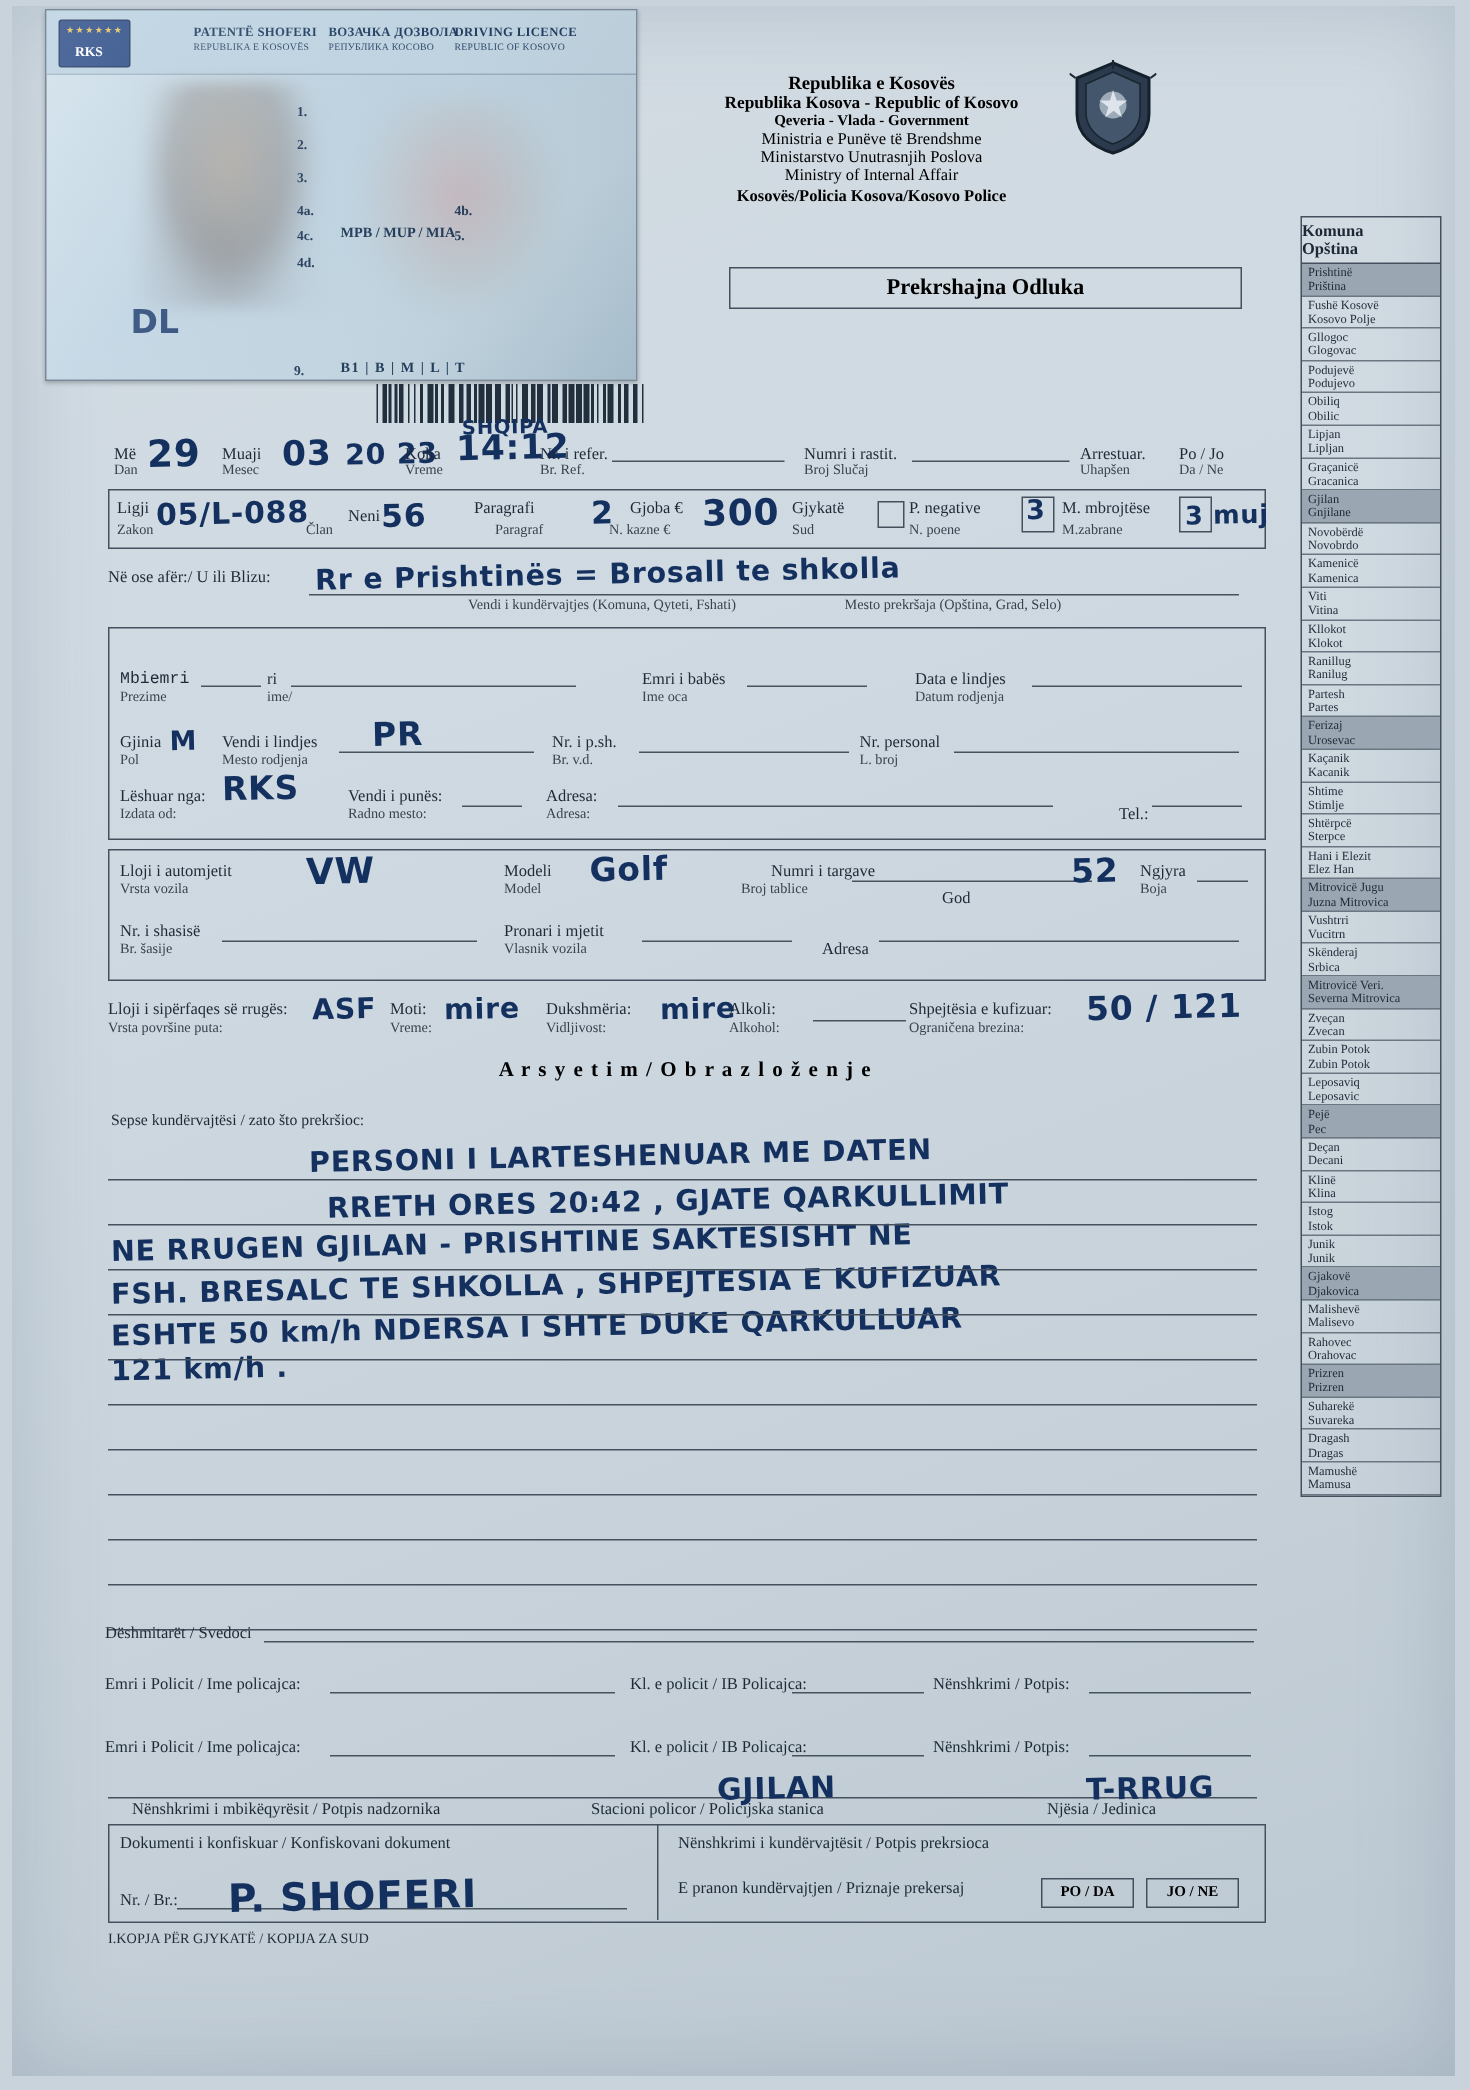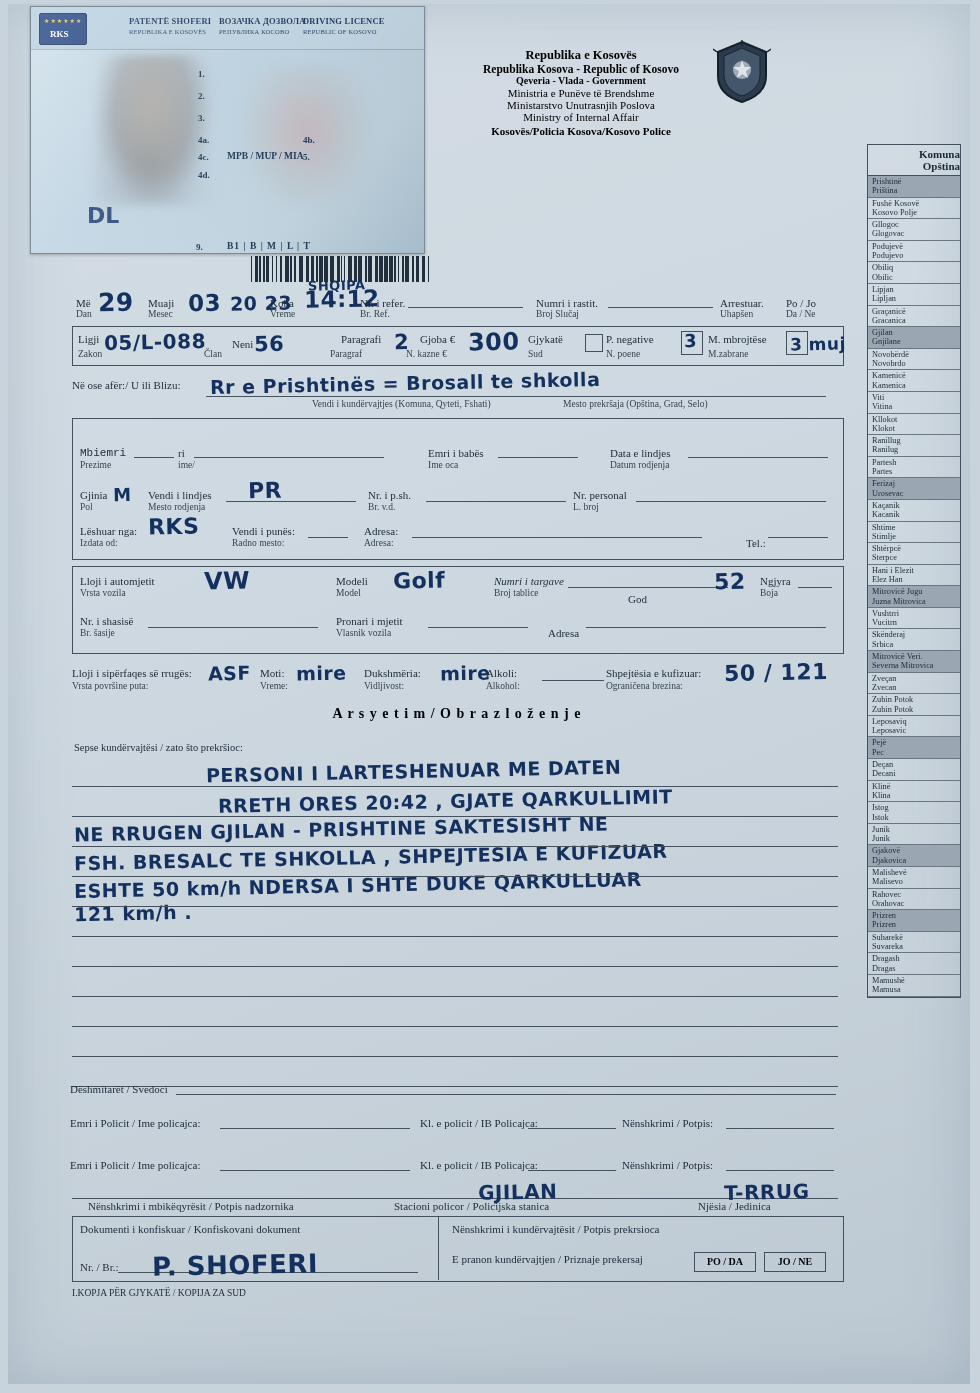--- a/index.html
+++ b/index.html
@@ -76,21 +76,21 @@
   
   #barcode{position:absolute;left:243px;top:252px;width:180px;height:26px;}
   #barcode i{position:absolute;top:0;height:26px;background:#22303e;display:block;}
 
   
   #komuna{
     position:absolute;right:9px;top:140px;width:92px;border:1px solid #44505e;
     background:rgba(255,255,255,.05);
   }
   #komuna .kh{
-    text-align:right;font-size:11px;font-weight:700;line-height:12px;padding:3px 0;border-bottom:1px solid #44505e;color:#1c2836;
+    text-align:left;font-size:11px;font-weight:700;line-height:12px;padding:3px 0;border-bottom:1px solid #44505e;color:#1c2836;
   }
   #komuna .kr{
     border-bottom:1px solid #6a7682;padding:1px 4px;font-size:8.3px;line-height:9.3px;color:#1e2a38;
   }
   #komuna .kr b{display:block;font-weight:400;}
   #komuna .kr.sel{background:#9aa7b2;}
   
   #emblem{position:absolute;left:705px;top:36px;width:58px;height:64px;}
   
   .ul{position:absolute;border-bottom:1px solid #47525f;}
@@ -143,20 +143,23 @@
 
   <svg id="emblem" viewBox="0 0 58 64">
     <path d="M29 2 L53 12 L53 36 C53 50 42 58 29 62 C16 58 5 50 5 36 L5 12 Z" fill="#2b3b4d" stroke="#14202c" stroke-width="2"></path>
     <path d="M29 8 L47 16 L47 35 C47 46 38 53 29 56 C20 53 11 46 11 35 L11 16 Z" fill="#44566b" stroke="#18242f" stroke-width="1"></path>
     <circle cx="29" cy="30" r="9" fill="#d9e2ea" opacity=".6"></circle>
     <path d="M29 20 l2.5 7 h7 l-5.6 4.3 2.1 7-5.6-4.4-5.6 4.4 2.1-7L20 27h7z" fill="#eef3f7" opacity=".8"></path>
     <path d="M29 0 L29 6 M4 12 L0 9 M54 12 L58 9" stroke="#1b2734" stroke-width="1.4"></path>
   </svg>
 
 
+  <div class="box" style="left:478px;top:174px;width:340px;height:26px;">
+    <div style="text-align:center;font-size:15px;font-weight:700;line-height:26px;">Prekrshajna Odluka</div>
+  </div>
 
   <div id="barcode">
       <i style="left: 0px; width: 1px;"></i>
       <i style="left: 4px; width: 3px;"></i>
       <i style="left: 8px; width: 2px;"></i>
       <i style="left: 12px; width: 2px;"></i>
       <i style="left: 15px; width: 3px;"></i>
       <i style="left: 21px; width: 1px;"></i>
       <i style="left: 25px; width: 1px;"></i>
       <i style="left: 29px; width: 2px;"></i>
@@ -385,21 +388,21 @@
   <div class="box" style="left:64px;top:322px;width:770px;height:38px;"></div>
   <div>
     <div class="lbl" style="position:absolute;left:70px;top:330px;">Ligji</div>
     <div class="lbl2" style="position:absolute;left:70px;top:345px;">Zakon</div>
     <div class="hand" style="position:absolute;left:96px;top:326px;font-size:20px;">05/L-088</div>
 
     <div class="lbl" style="position:absolute;left:196px;top:335px;margin-left:28px;">Neni</div>
     <div class="lbl2" style="position:absolute;left:196px;top:345px;">Član</div>
     <div class="hand" style="position:absolute;left:246px;top:328px;font-size:21px;">56</div>
 
-    <div class="lbl" style="position:absolute;left:333px;top:330px;">Paragrafi</div>
+    <div class="lbl" style="position:absolute;left:308px;top:330px;">Paragrafi</div>
     <div class="lbl2" style="position:absolute;left:322px;top:345px;">Paragraf</div>
     <div class="hand" style="position:absolute;left:386px;top:326px;font-size:21px;">2</div>
 
     <div class="lbl" style="position:absolute;left:412px;top:330px;">Gjoba €</div>
     <div class="lbl2" style="position:absolute;left:398px;top:345px;">N. kazne €</div>
     <div class="hand" style="position:absolute;left:460px;top:324px;font-size:24px;">300</div>
 
     <div class="lbl" style="position:absolute;left:520px;top:330px;">Gjykatë</div>
     <div class="lbl2" style="position:absolute;left:520px;top:345px;">Sud</div>
     <div class="box" style="left:577px;top:330px;width:16px;height:16px;"></div>
@@ -476,21 +479,21 @@
   <div class="box" style="left:64px;top:562px;width:770px;height:86px;"></div>
   <div>
     <div class="lbl" style="position:absolute;left:72px;top:572px;">Lloji i automjetit</div>
     <div class="lbl2" style="position:absolute;left:72px;top:584px;">Vrsta vozila</div>
     <div class="hand" style="position:absolute;left:196px;top:563px;font-size:24px;">VW</div>
 
     <div class="lbl" style="position:absolute;left:328px;top:572px;">Modeli</div>
     <div class="lbl2" style="position:absolute;left:328px;top:584px;">Model</div>
     <div class="hand" style="position:absolute;left:385px;top:564px;font-size:22px;">Golf</div>
 
-    <div class="lbl" style="position:absolute;left:486px;top:572px;font-style:italic;">Numri i targave</div>
+    <div class="lbl" style="position:absolute;left:506px;top:572px;">Numri i targave</div>
     <div class="lbl2" style="position:absolute;left:486px;top:584px;">Broj tablice</div>
     <div class="ul" style="left:560px;top:583px;width:160px;"></div>
 
     <div class="lbl" style="position:absolute;left:620px;top:590px;">God</div>
     <div class="lbl" style="position:absolute;left:752px;top:572px;">Ngjyra</div>
     <div class="lbl2" style="position:absolute;left:752px;top:584px;">Boja</div>
     <div class="hand" style="position:absolute;left:706px;top:565px;font-size:22px;">52</div>
     <div class="ul" style="left:790px;top:583px;width:34px;"></div>
 
     <div class="lbl" style="position:absolute;left:72px;top:612px;">Nr. i shasisë</div>

